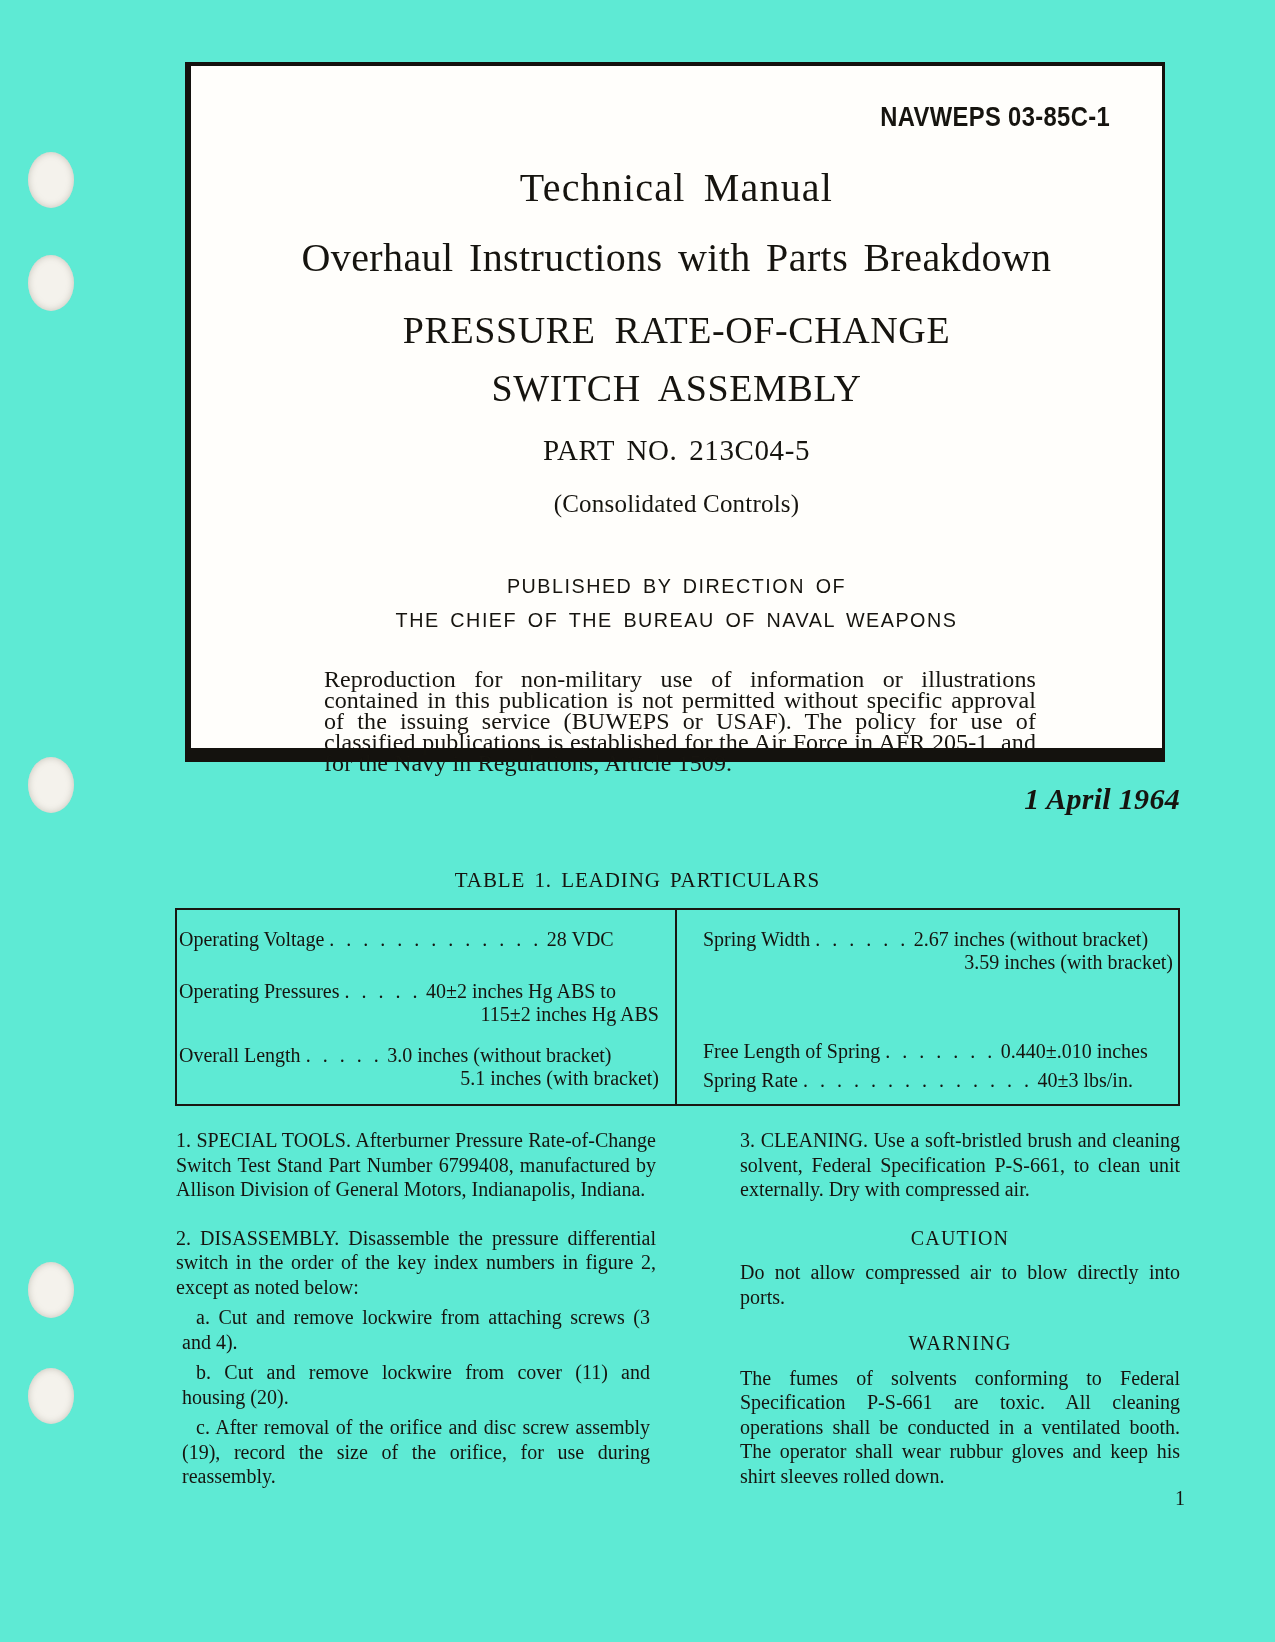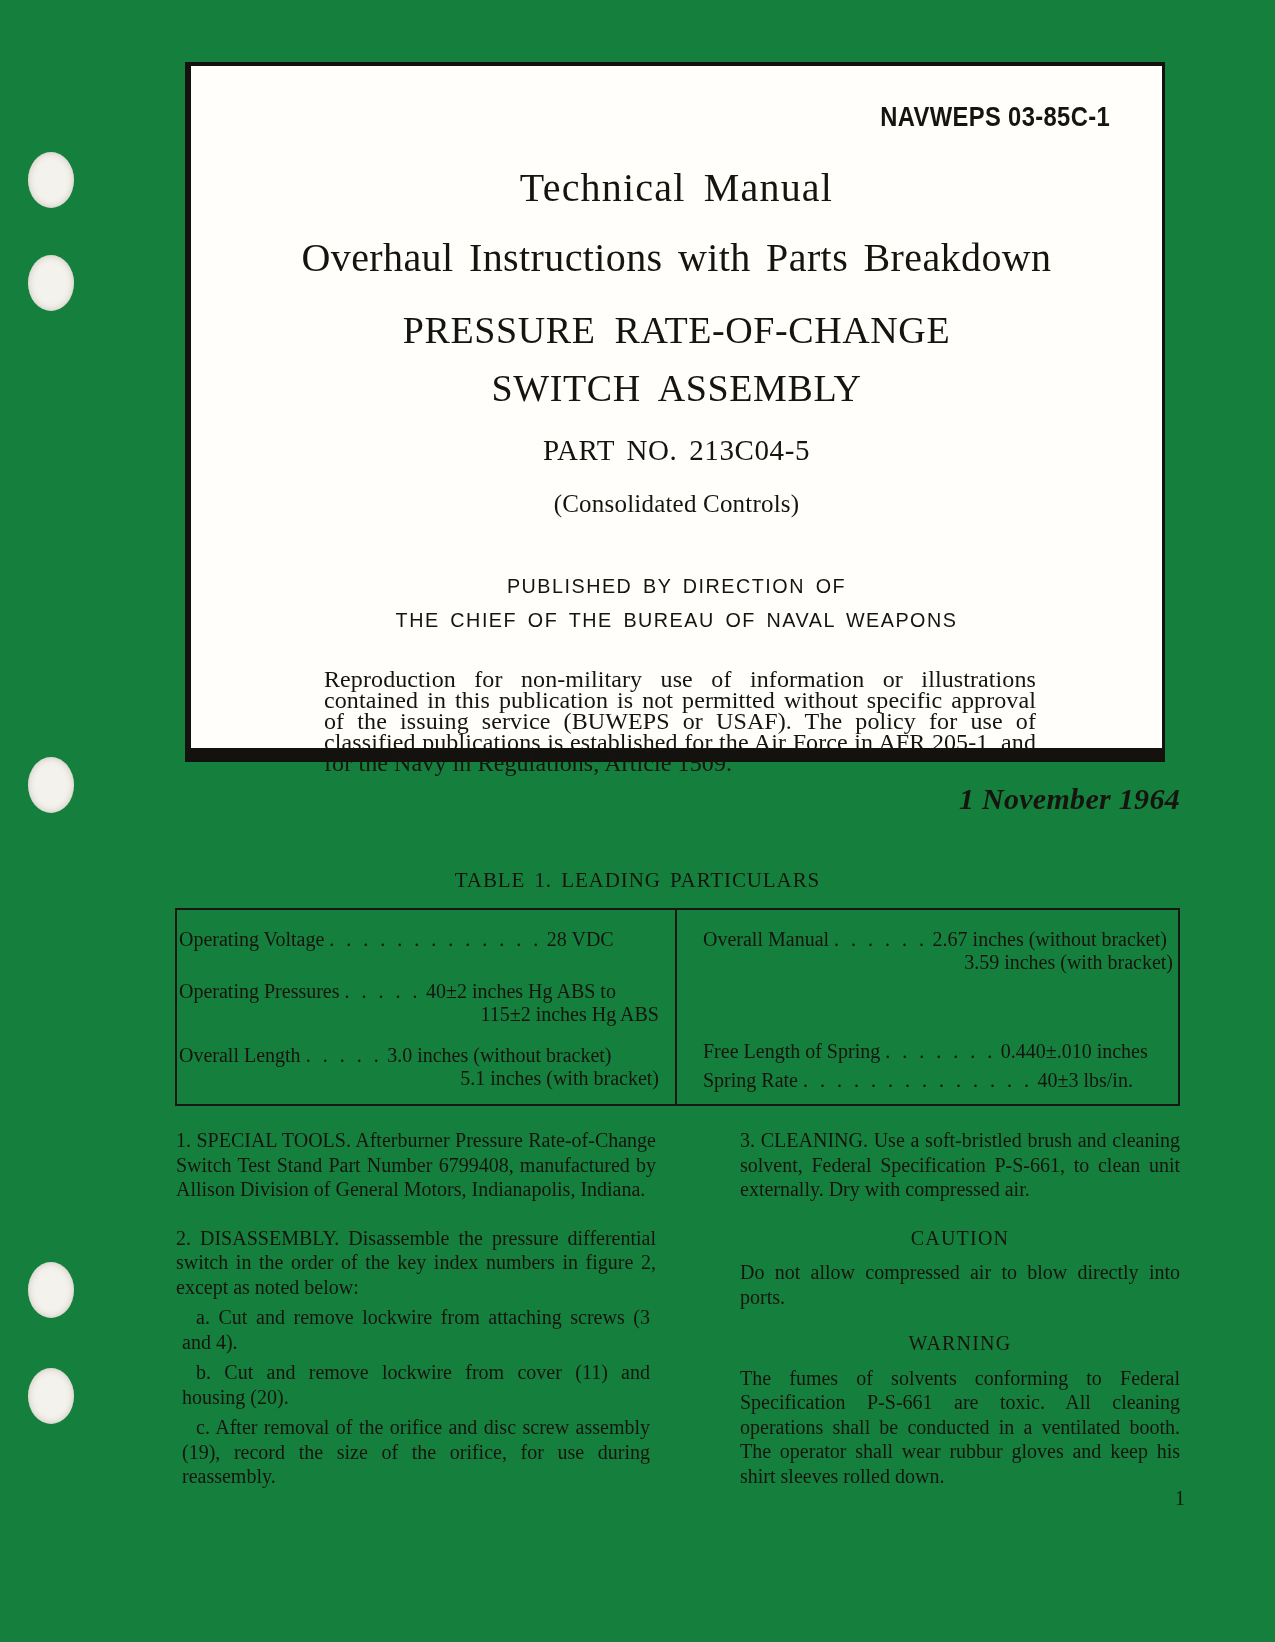--- a/index.html
+++ b/index.html
@@ -4,21 +4,21 @@
 <style>
   html, body {
     margin: 0;
     padding: 0;
     background: #ffffff;
   }
   #page {
     position: relative;
     width: 1275px;
     height: 1642px;
-    background: #15803d;
+    background: #5eead4;
     font-family: "Liberation Serif", serif;
     color: #16140f;
     overflow: hidden;
   }
 
   
   .hole {
     position: absolute;
     left: 28px;
     width: 46px;
@@ -248,21 +248,21 @@
 
     <div id="maker" class="ttl">(Consolidated Controls)</div>
 
     <div id="pub1" class="pub-line">PUBLISHED BY DIRECTION OF</div>
 
     <div id="pub2" class="pub-line">THE CHIEF OF THE BUREAU OF NAVAL WEAPONS</div>
 
     <div id="repro">Reproduction for non-military use of information or illustrations contained in this publication is not permitted without specific approval of the issuing service (BUWEPS or USAF). The policy for use of classified publications is established for the Air Force in AFR 205-1, and for the Navy in Regulations, Article 1509.</div>
   </div>
 
-  <div id="doc-date">1 November 1964</div>
+  <div id="doc-date">1 April 1964</div>
 
   <div id="table-caption">TABLE 1.  LEADING PARTICULARS</div>
 
   <div id="particulars-table">
 
     <div class="tcol" id="tcol-left">
 
       <div class="trow" id="row-voltage">
         <span class="lbl">Operating Voltage</span>
         <span class="dots">. . . . . . . . . . . . .</span>
@@ -280,21 +280,21 @@
         <span class="lbl">Overall Length</span>
         <span class="dots">. . . . .</span>
         <span>3.0 inches (without bracket)</span>
         <span class="val2">5.1 inches (with bracket)</span>
       </div>
     </div>
 
     <div class="tcol" id="tcol-right">
 
       <div class="trow" id="row-width">
-        <span class="lbl">Overall Manual</span>
+        <span class="lbl">Spring Width</span>
         <span class="dots">. . . . . .</span>
         <span>2.67 inches (without bracket)</span>
         <span class="val2">3.59 inches (with bracket)</span>
       </div>
 
 
       <div class="trow" id="row-spring-fl">
         <span class="lbl">Free Length of Spring</span>
         <span class="dots">. . . . . . .</span>
         <span>0.440±.010 inches</span>

